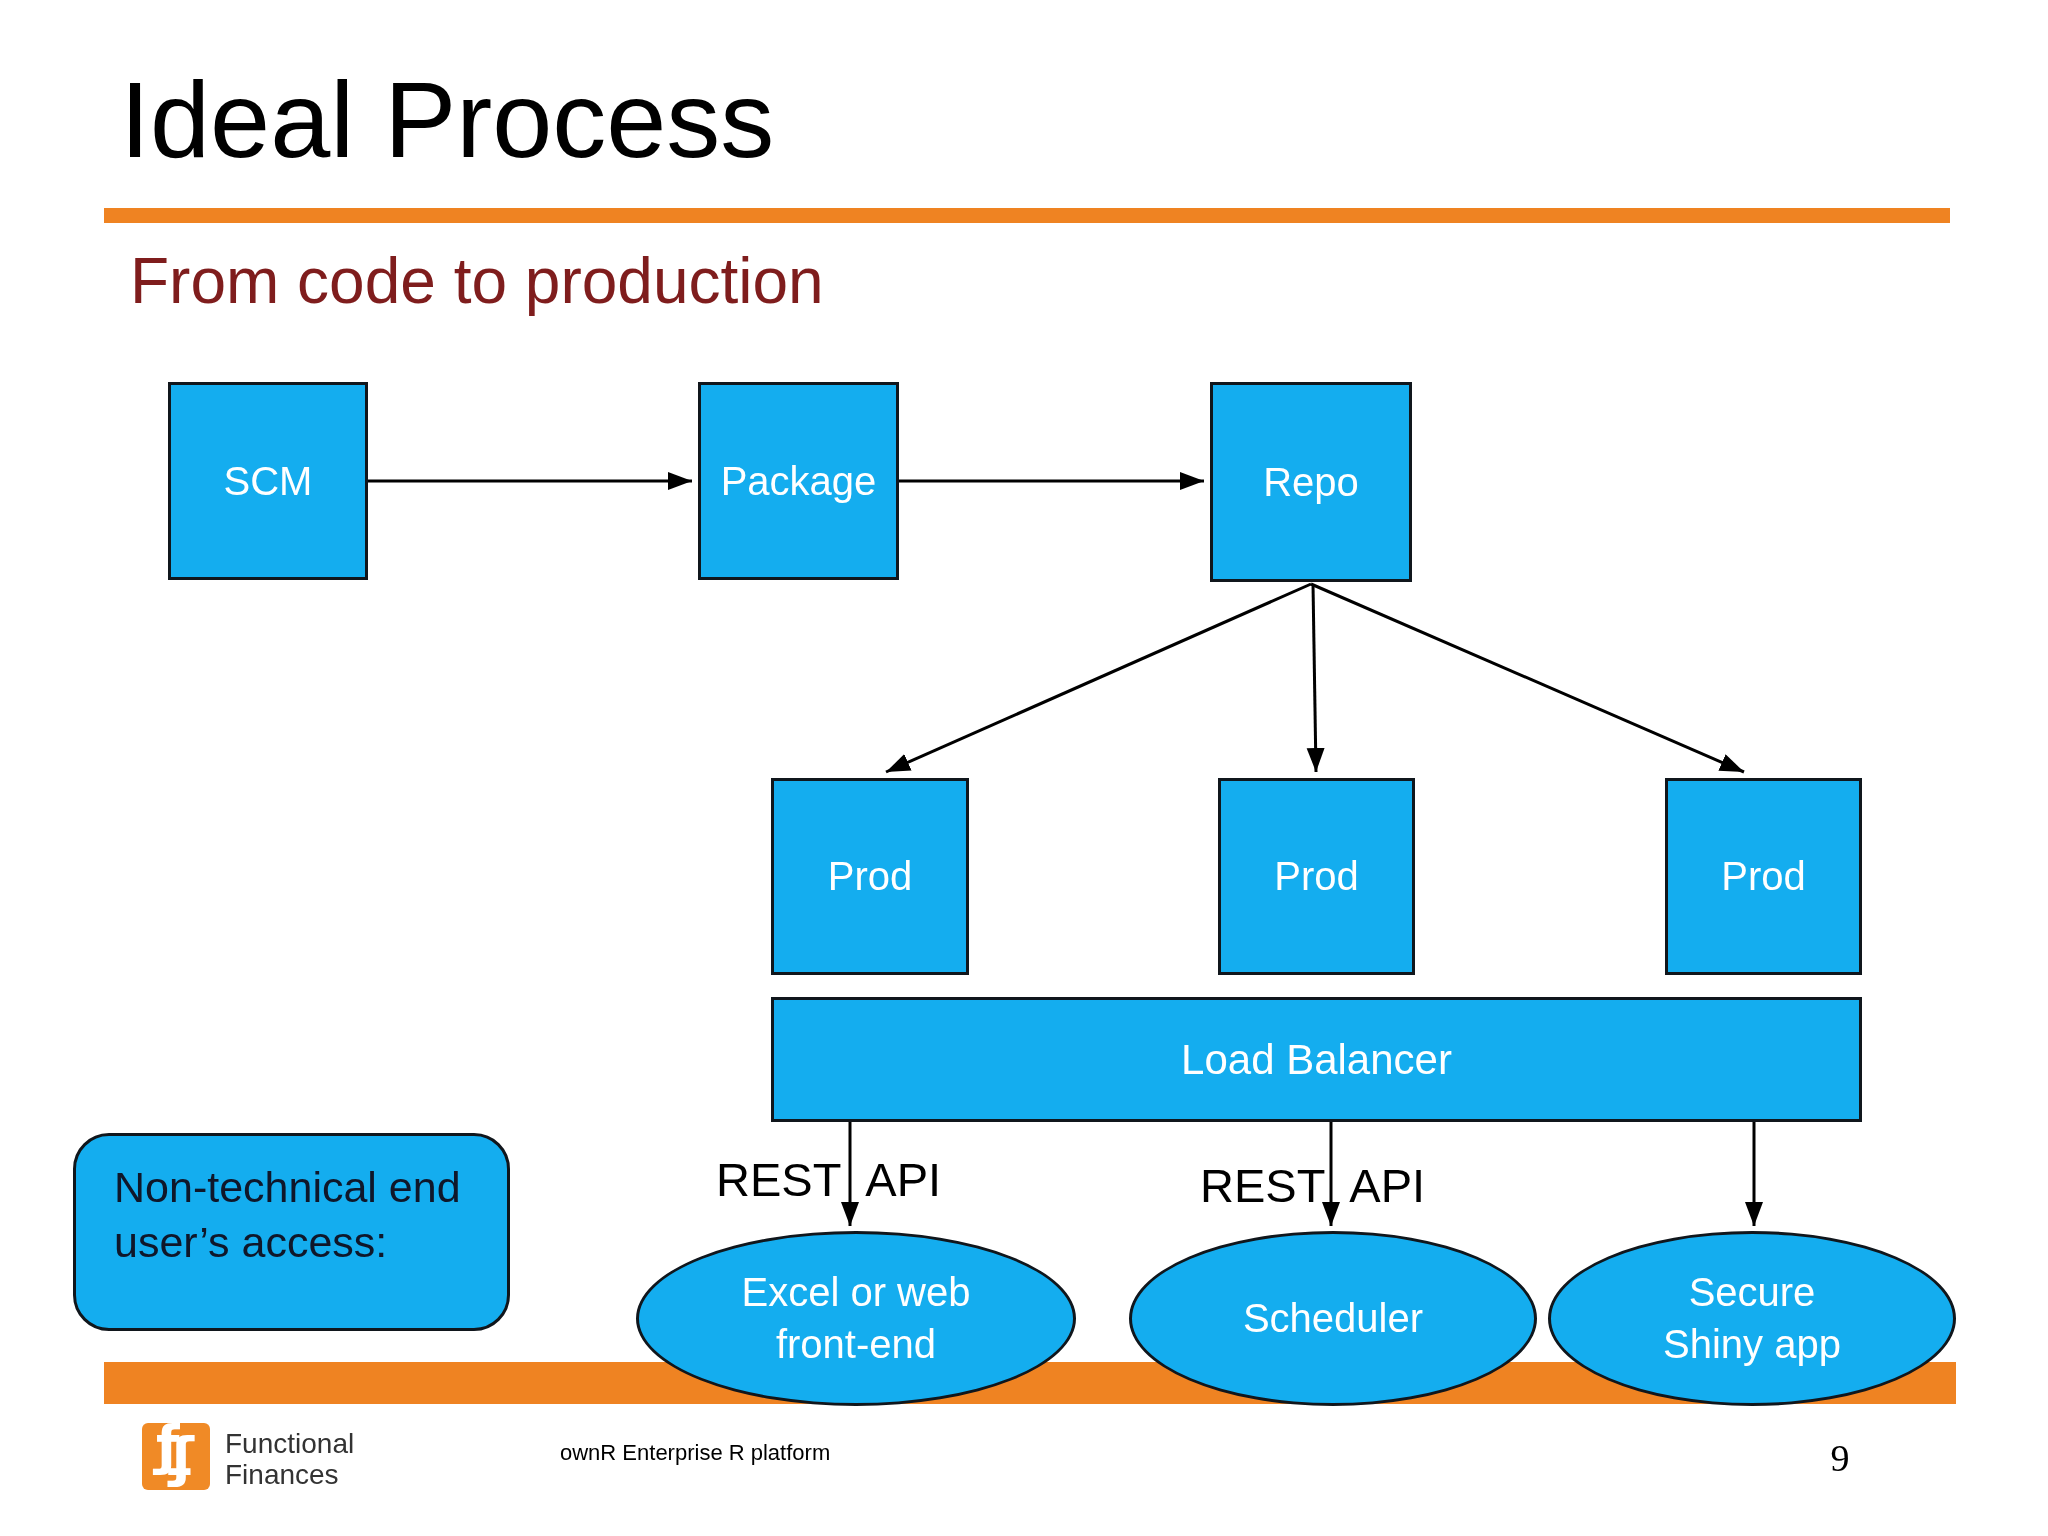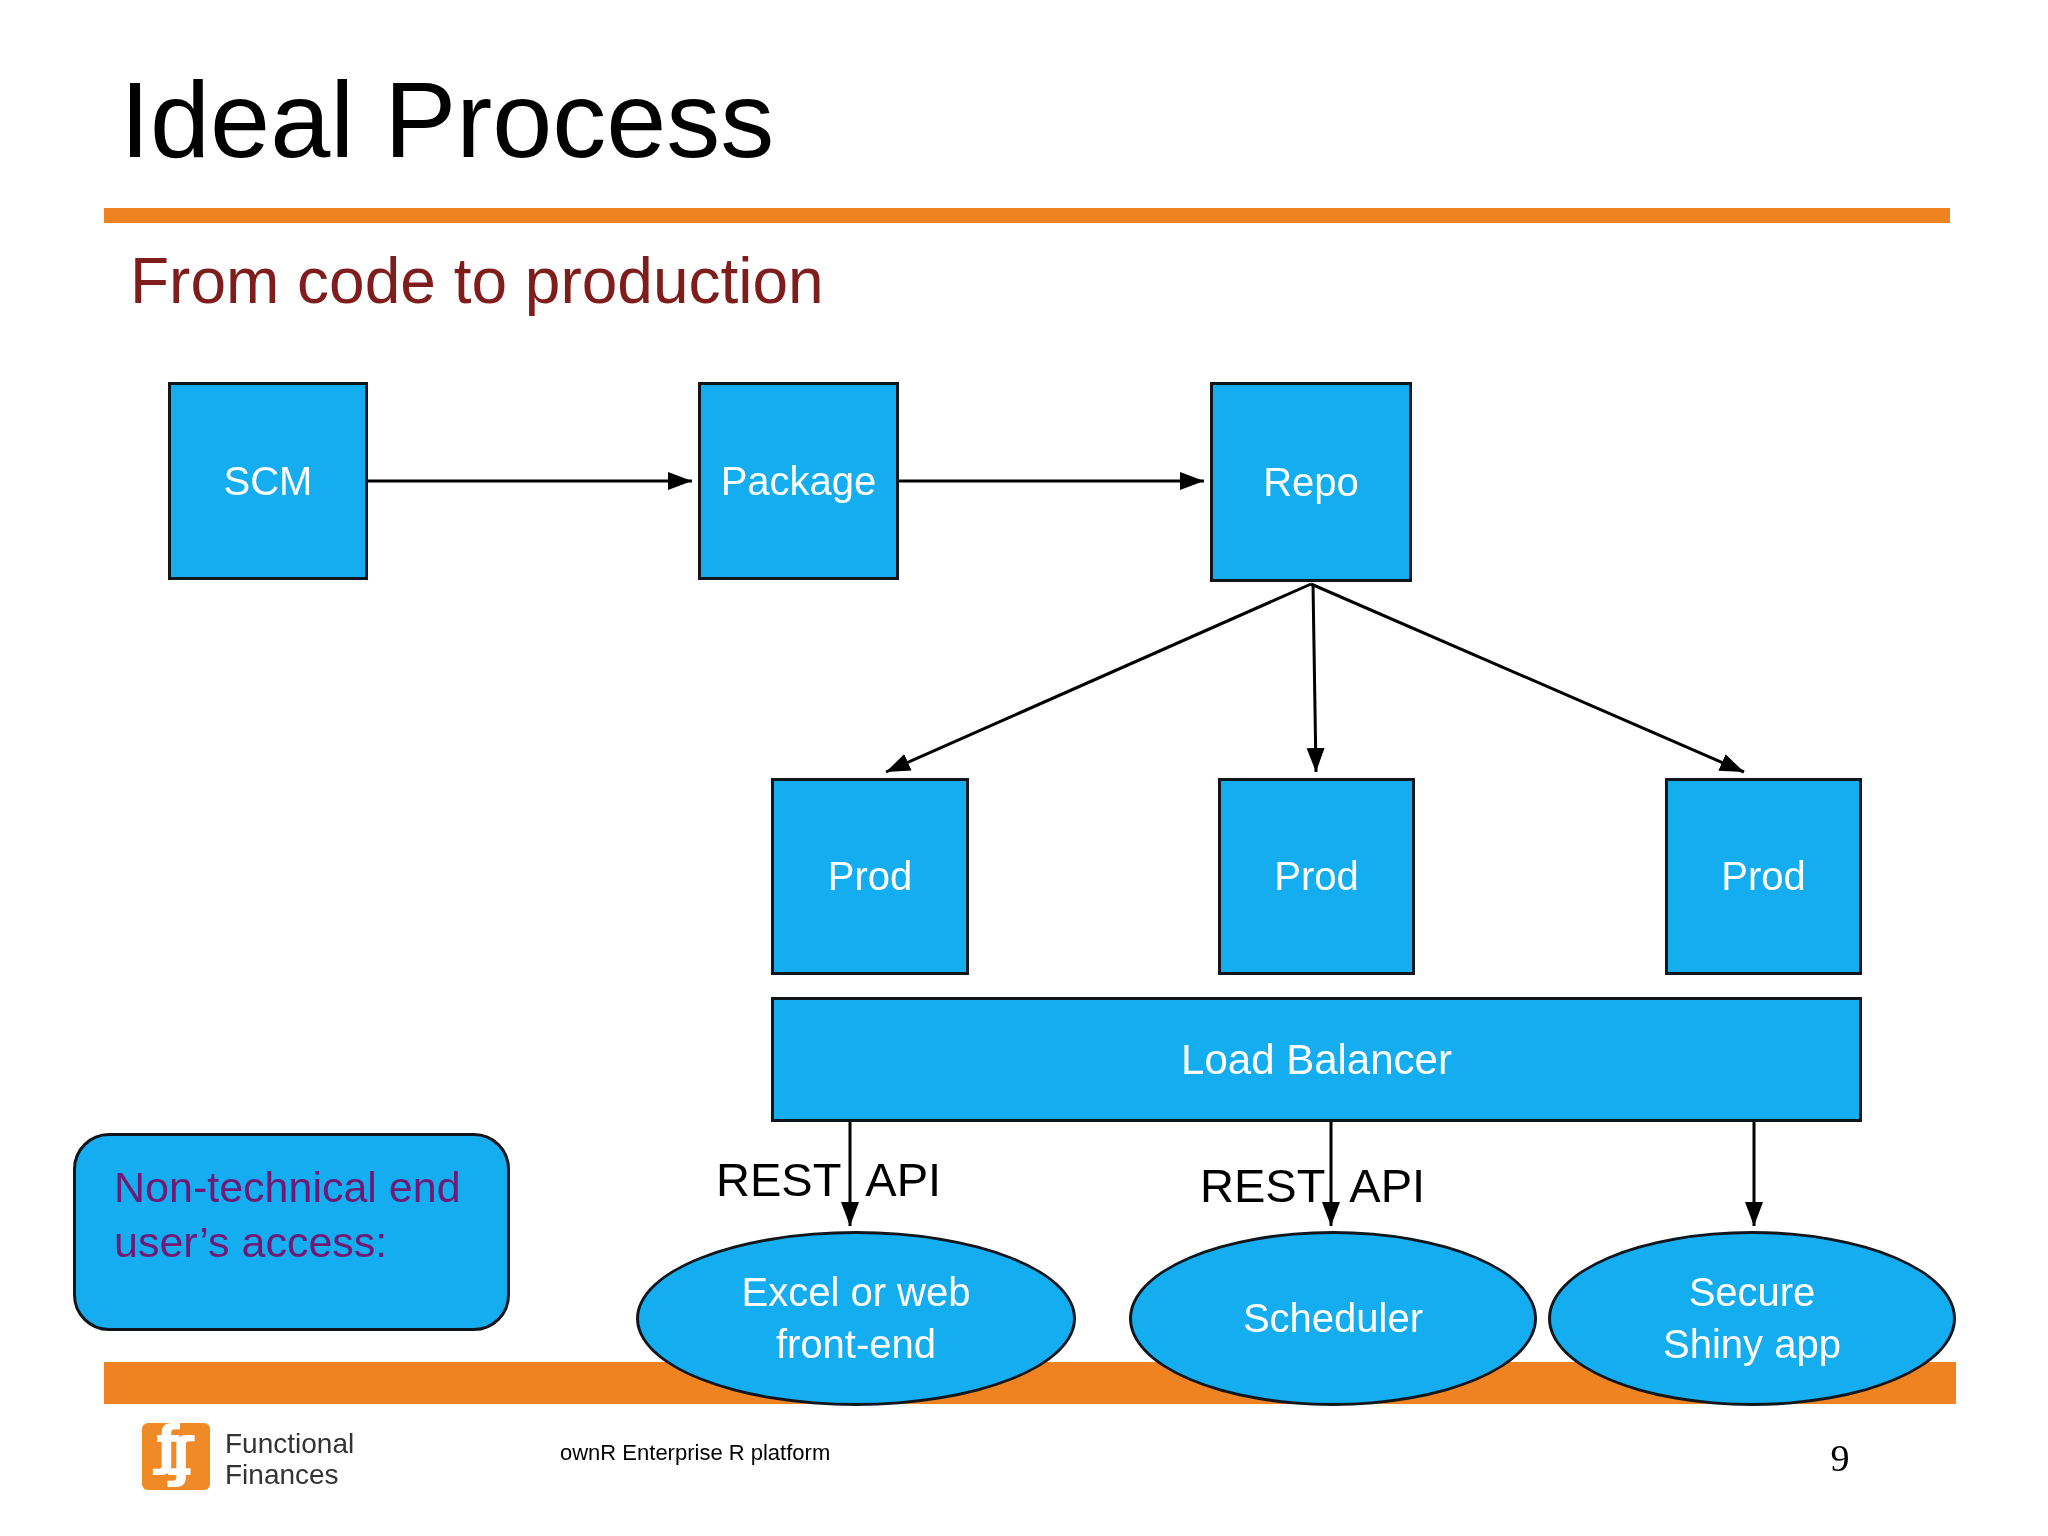--- a/index.html
+++ b/index.html
@@ -44,21 +44,21 @@
     border-radius:50%;
     flex-direction:column;line-height:1.28;
   }
   .el-excel{left:636px;top:1231px;width:440px;height:175px;}
   .el-sched{left:1129px;top:1231px;width:408px;height:175px;}
   .el-shiny{left:1548px;top:1231px;width:408px;height:175px;}
   .note{
     left:73px;top:1133px;width:437px;height:198px;
     background:#14ADEF;border:3px solid #10161c;border-radius:36px;
     box-sizing:border-box;
-    color:#701a75;font-size:43px;line-height:1.28;
+    color:#0f172a;font-size:43px;line-height:1.28;
     padding:24px 20px 0 38px;
   }
   .note span{display:block;}
   
   .rest-label{
     display:flex;gap:24px;align-items:baseline;
     font-size:47px;color:#000000;white-space:nowrap;
   }
   .rest1{left:716px;top:1152px;}
   .rest2{left:1200px;top:1158px;}

